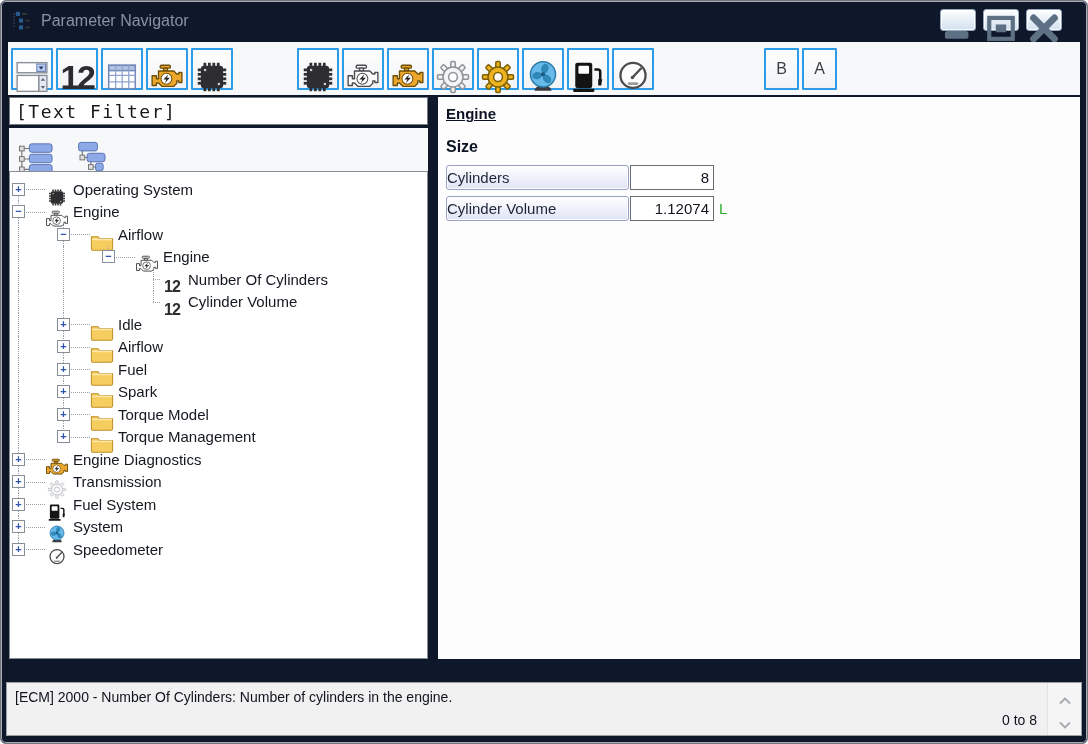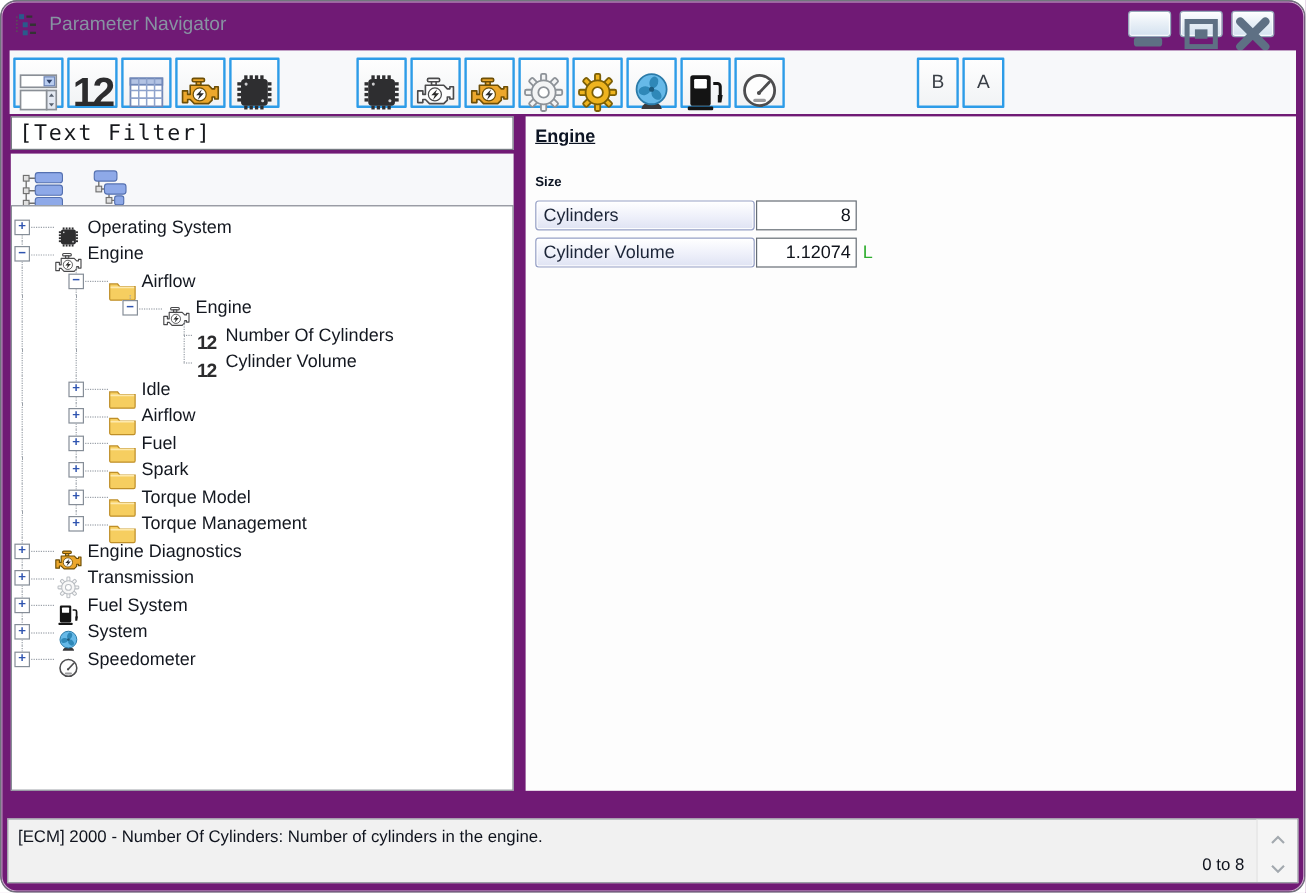--- a/index.html
+++ b/index.html
@@ -1,19 +1,19 @@
 <!DOCTYPE html>
 <html><head>
 <meta charset="utf-8">
 <style>
   html,body{margin:0;padding:0;background:#ffffff;}
   *{box-sizing:border-box;}
   .window{
     position:relative;width:1088px;height:744px;
-    background:#701a75;border:1px solid #70767c;border-radius:14px;
+    background:#0f172a;border:1px solid #70767c;border-radius:6px;
     box-shadow:inset 0 0 0 1px rgba(255,255,255,.65);
     font-family:"Liberation Sans",sans-serif;overflow:hidden;
   }
   
   .titlebar{position:absolute;top:0;left:0;right:0;height:40px;display:flex;align-items:center;padding-left:10px;}
   .app-icon{width:22px;height:22px;margin-right:8px;display:flex;align-items:center;}
   .app-icon svg{width:22px;height:22px;display:block;}
   .title{font-size:16px;color:#8793a2;}
   .caption-buttons{position:absolute;right:25px;top:8px;display:flex;gap:7px;}
   .cap-btn{width:36px;height:22px;border:1px solid #95a7ba;border-radius:3px;
@@ -52,25 +52,25 @@
   .t-node.vbot::after{content:"";position:absolute;left:7px;top:50%;bottom:0;border-left:1px dotted #9aa0a8;}
   .hdots{position:absolute;left:7px;right:0;top:50%;border-top:1px dotted #9aa0a8;}
   .expbox{position:absolute;left:1px;top:50%;margin-top:-6.5px;width:13px;height:13px;background:#fff;
     border:1px solid #868e98;color:#2f54b0;font:bold 11px/10.5px "Liberation Sans",sans-serif;text-align:center;z-index:2;}
   .tree-ic{width:24px;height:19px;flex:none;}
   .tree-ic.glyph12{font:bold 16px/1 "Liberation Sans",sans-serif;color:#2c2c2e;letter-spacing:-1px;height:auto;}
   .t-label{padding-left:4px;}
   
   .rightpanel{position:absolute;top:96px;left:437px;right:7px;bottom:84px;background:#fdfdfd;padding:4px 0 0 8px;}
   .detail-title{font-weight:bold;text-decoration:underline;font-size:15px;color:#0c1423;margin-top:4px;}
-  .detail-section{font-weight:bold;font-size:11px;color:#0c1423;margin-top:24px;margin-bottom:9px;}
+  .detail-section{font-weight:bold;font-size:16px;color:#0c1423;margin-top:16px;margin-bottom:9px;}
   .param-row{display:flex;align-items:center;margin-bottom:6px;}
   .param-label-btn{width:183px;height:25px;border:1px solid #97a1c6;border-radius:3px;
     background:linear-gradient(#ffffff,#eef0fa 55%,#dfe3f3);display:flex;align-items:center;
-    padding-left:6px;font-size:15px;color:#1c2538;box-shadow:inset 0 0 0 1px rgba(255,255,255,.9);}
+    padding-left:0;font-size:15px;color:#1c2538;box-shadow:inset 0 0 0 1px rgba(255,255,255,.9);}
   .param-value{width:84px;height:25px;border:1px solid #666d75;background:#fff;display:flex;align-items:center;
     justify-content:flex-end;padding-right:4px;font-size:15px;color:#10141c;margin-left:1px;}
   .param-unit{margin-left:5px;font-size:15px;color:#2fae2f;}
   
   .statusbar{position:absolute;left:5px;right:5px;bottom:7px;height:54px;background:#f1f1f1;border:1px solid #9aa0a5;}
   .status-msg{position:absolute;left:8px;top:6px;right:44px;font-size:14px;color:#10141e;}
   .status-range{position:absolute;right:44px;bottom:7px;font-size:14px;color:#10141e;}
   .status-scroll{position:absolute;right:0;top:0;bottom:0;width:34px;border-left:1px solid #e2e2e2;background:#f5f5f5;}
   .chev{position:absolute;left:50%;transform:translateX(-50%);width:15px;height:10px;}
   .chev.up{top:9px;}

